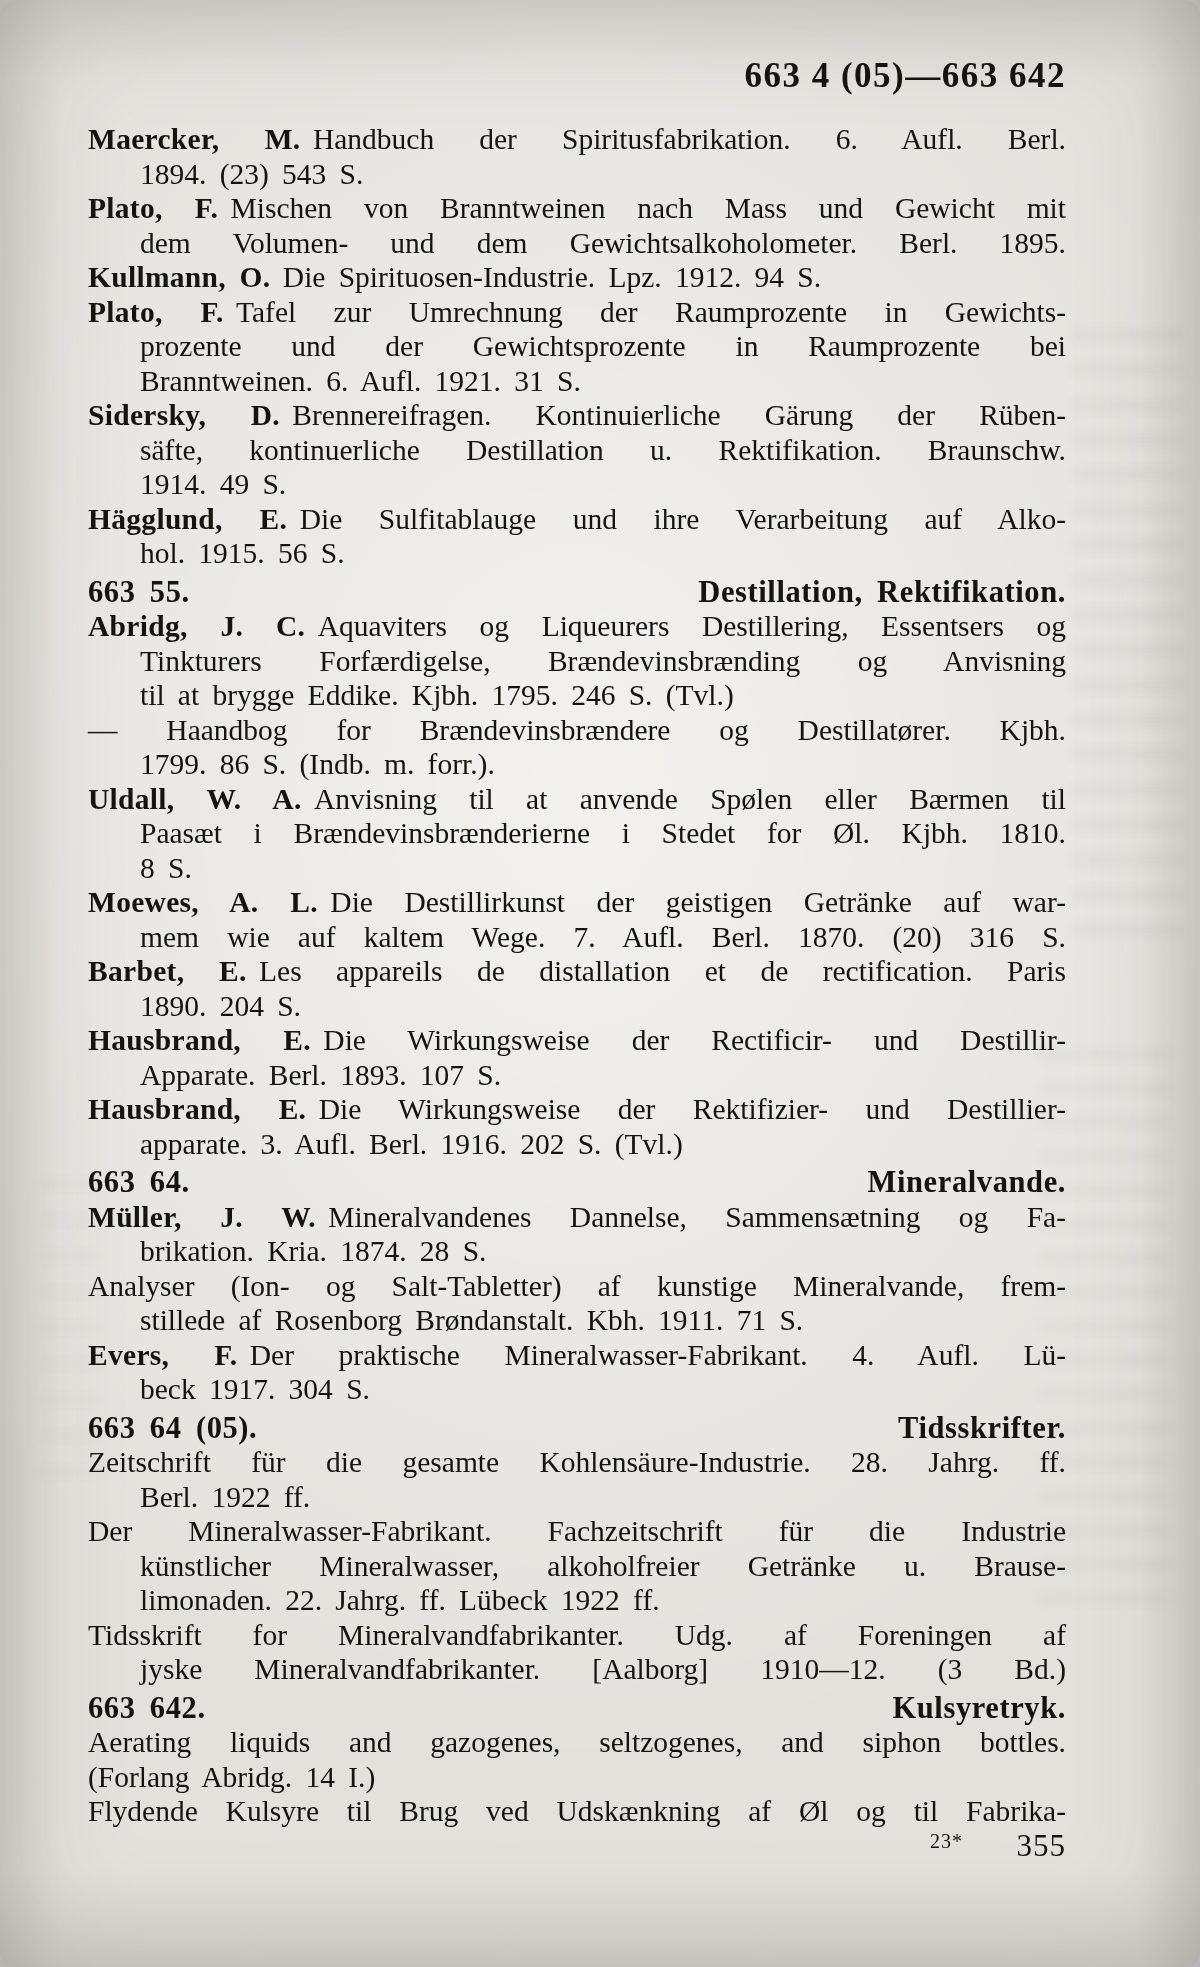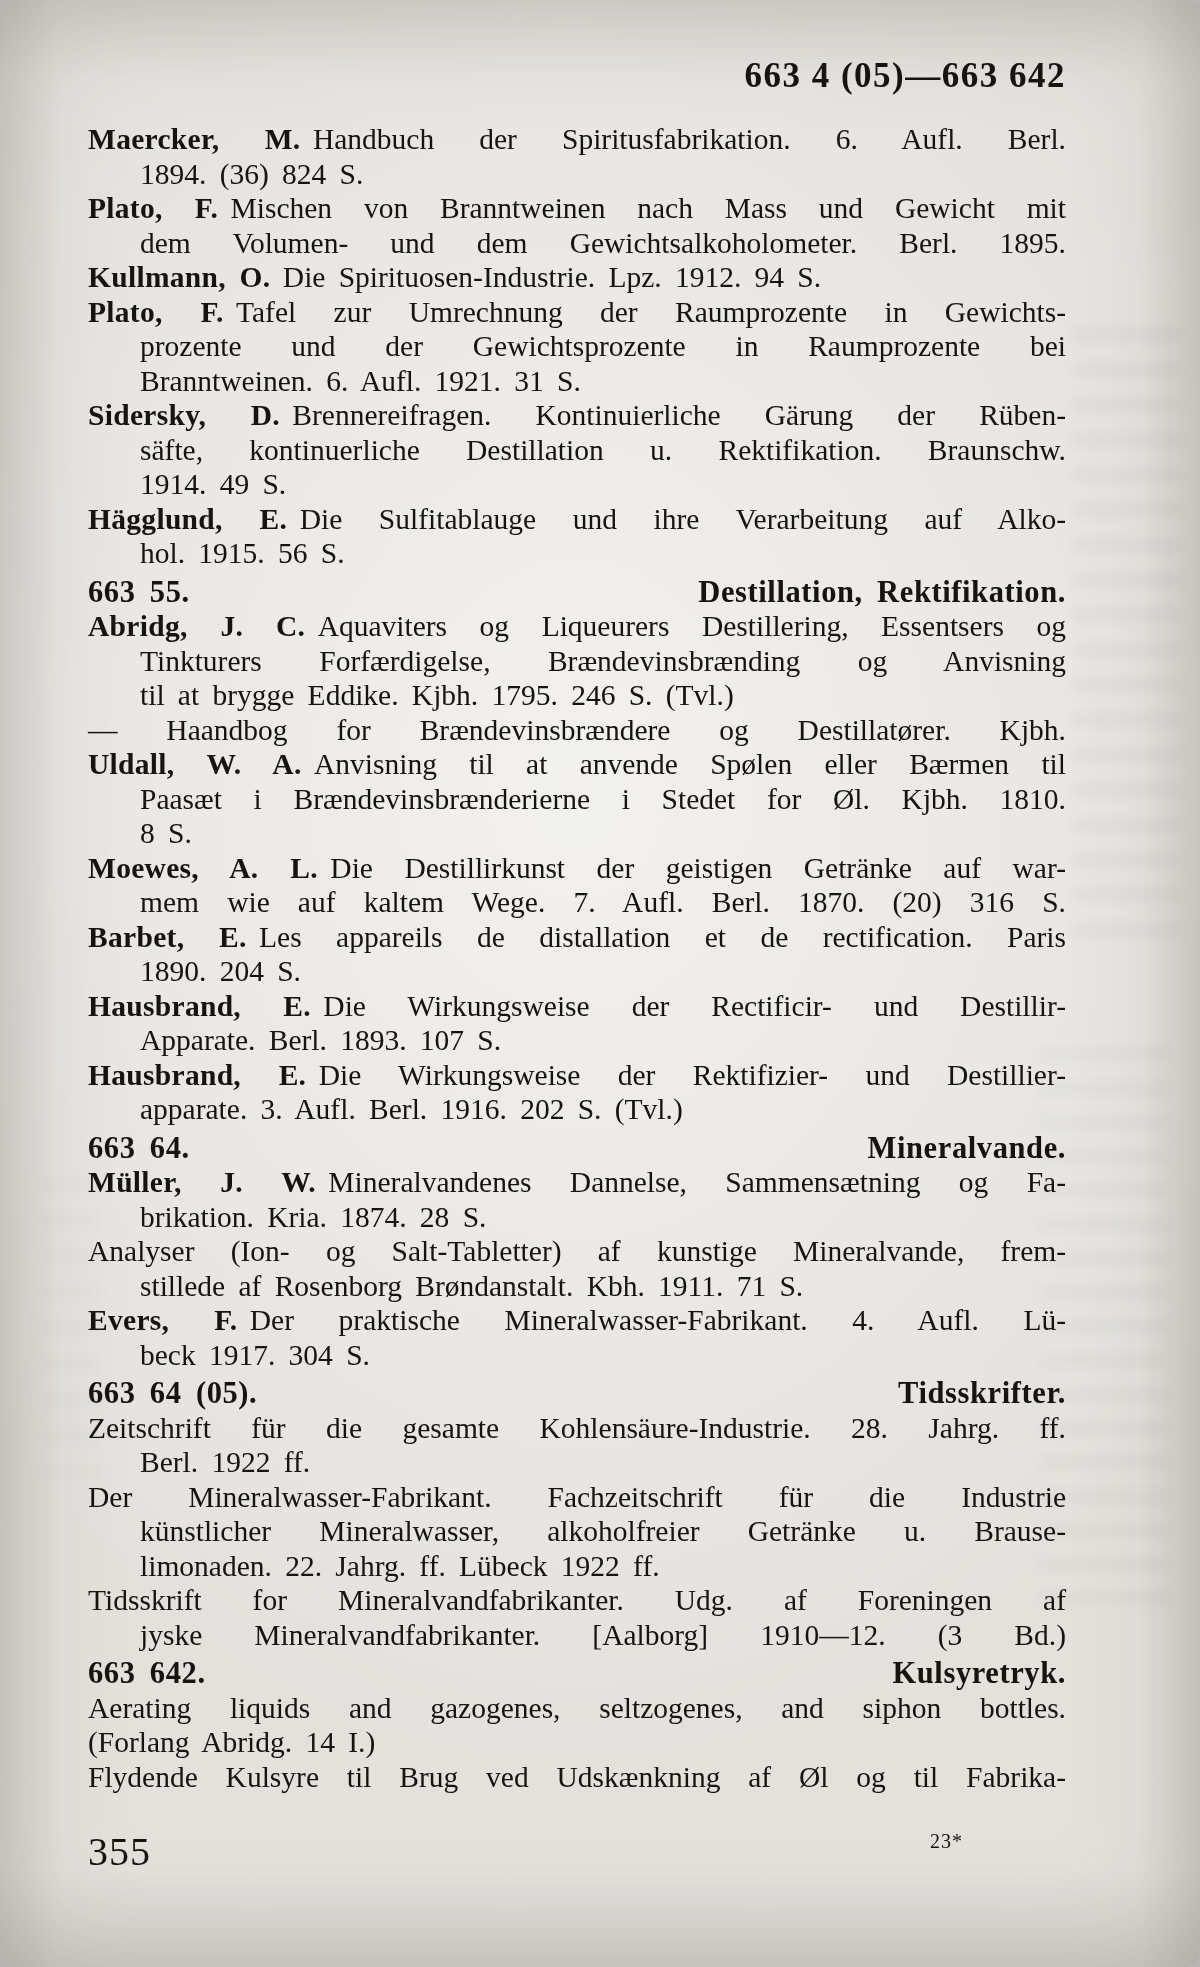--- a/index.html
+++ b/index.html
@@ -48,61 +48,62 @@
     display:flex; justify-content:space-between;
     font-weight:bold; letter-spacing:0.6px;
     margin-top:4px;
     font-size:30.5px;
   }
   .sec-num  { white-space:nowrap; }
   .sec-title{ white-space:nowrap; }
 
   .page-number {
     position:absolute; top:1828px; left:88px; width:978px;
-    text-align:left; font-size:40px; letter-spacing:1px;
+    text-align:right; font-size:31px; letter-spacing:1px;
   }
   .signature-mark {
     position:absolute; top:1830px; left:930px;
     font-size:20px; letter-spacing:1px;
   }
 </style>
 </head>
 <body>
 
 <div class="page">
   <div class="smudge sm1"></div>
   <div class="smudge sm2"></div>
   <div class="smudge sm3"></div>
 
   <div class="header-row">
     <span>663 4 (05)—663 642</span>
   </div>
 
   <div class="text-block" id="lines-host">
       <div class="line  fill"><span class="author">Maercker, M.</span>Handbuch der Spiritusfabrikation. 6. Aufl. Berl.</div>
-      <div class="line cont">1894. (36) 824 S.</div>
+      <div class="line cont">1894. (23) 543 S.</div>
       <div class="line  fill"><span class="author">Plato, F.</span>Mischen von Branntweinen nach Mass und Gewicht mit</div>
       <div class="line cont fill">dem Volumen- und dem Gewichtsalkoholometer. Berl. 1895.</div>
       <div class="line "><span class="author">Kullmann, O.</span>Die Spirituosen-Industrie. Lpz. 1912. 94 S.</div>
       <div class="line  fill"><span class="author">Plato, F.</span>Tafel zur Umrechnung der Raumprozente in Gewichts-</div>
       <div class="line cont fill">prozente und der Gewichtsprozente in Raumprozente bei</div>
       <div class="line cont">Branntweinen. 6. Aufl. 1921. 31 S.</div>
       <div class="line  fill"><span class="author">Sidersky, D.</span>Brennereifragen. Kontinuierliche Gärung der Rüben-</div>
       <div class="line cont fill">säfte, kontinuerliche Destillation u. Rektifikation. Braunschw.</div>
       <div class="line cont">1914. 49 S.</div>
       <div class="line  fill"><span class="author">Hägglund, E.</span>Die Sulfitablauge und ihre Verarbeitung auf Alko-</div>
       <div class="line cont">hol. 1915. 56 S.</div>
       <div class="line section">
         <span class="sec-num">663 55.</span>
         <span class="sec-title">Destillation, Rektifikation.</span>
       </div>
       <div class="line  fill"><span class="author">Abridg, J. C.</span>Aquaviters og Liqueurers Destillering, Essentsers og</div>
       <div class="line cont fill">Tinkturers Forfærdigelse, Brændevinsbrænding og Anvisning</div>
       <div class="line cont">til at brygge Eddike. Kjbh. 1795. 246 S. (Tvl.)</div>
       <div class="line  fill">— Haandbog for Brændevinsbrændere og Destillatører. Kjbh.</div>
+      <div class="line cont">1799. 86 S. (Indb. m. forr.).</div>
       <div class="line  fill"><span class="author">Uldall, W. A.</span>Anvisning til at anvende Spølen eller Bærmen til</div>
       <div class="line cont fill">Paasæt i Brændevinsbrænderierne i Stedet for Øl. Kjbh. 1810.</div>
       <div class="line cont">8 S.</div>
       <div class="line  fill"><span class="author">Moewes, A. L.</span>Die Destillirkunst der geistigen Getränke auf war-</div>
       <div class="line cont fill">mem wie auf kaltem Wege. 7. Aufl. Berl. 1870. (20) 316 S.</div>
       <div class="line  fill"><span class="author">Barbet, E.</span>Les appareils de distallation et de rectification. Paris</div>
       <div class="line cont">1890. 204 S.</div>
       <div class="line  fill"><span class="author">Hausbrand, E.</span>Die Wirkungsweise der Rectificir- und Destillir-</div>
       <div class="line cont">Apparate. Berl. 1893. 107 S.</div>
       <div class="line  fill"><span class="author">Hausbrand, E.</span>Die Wirkungsweise der Rektifizier- und Destillier-</div>

